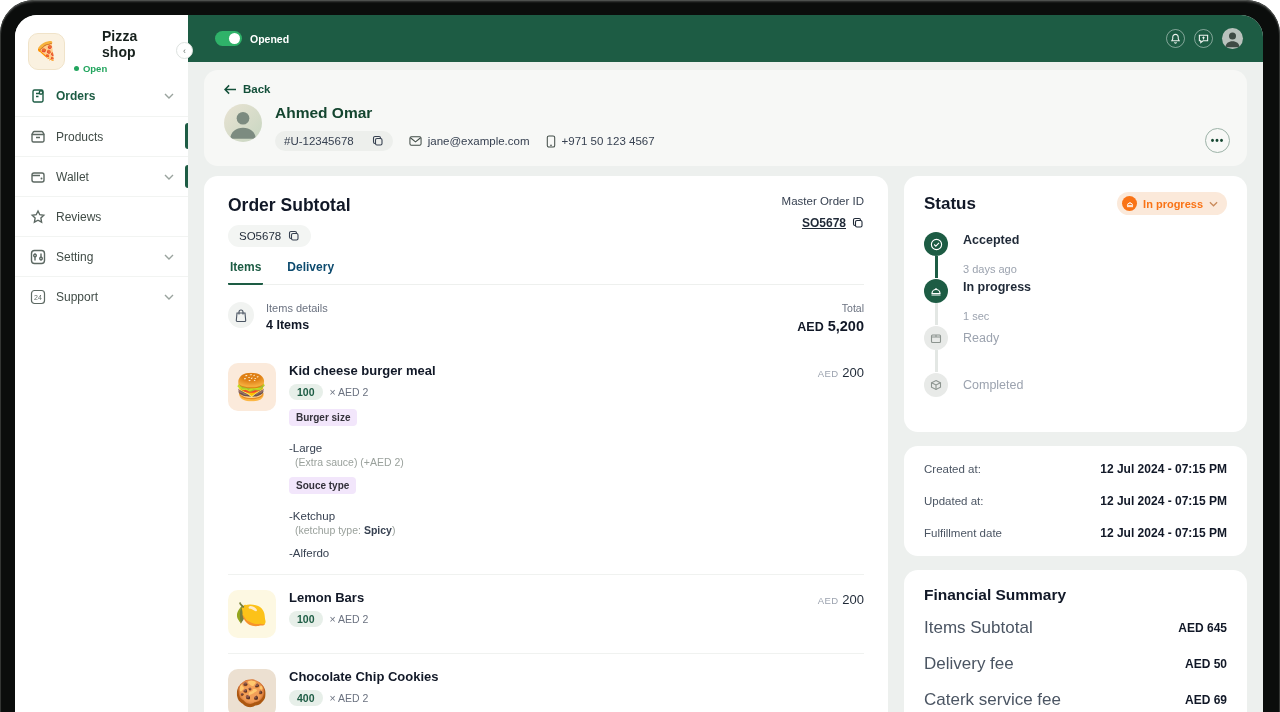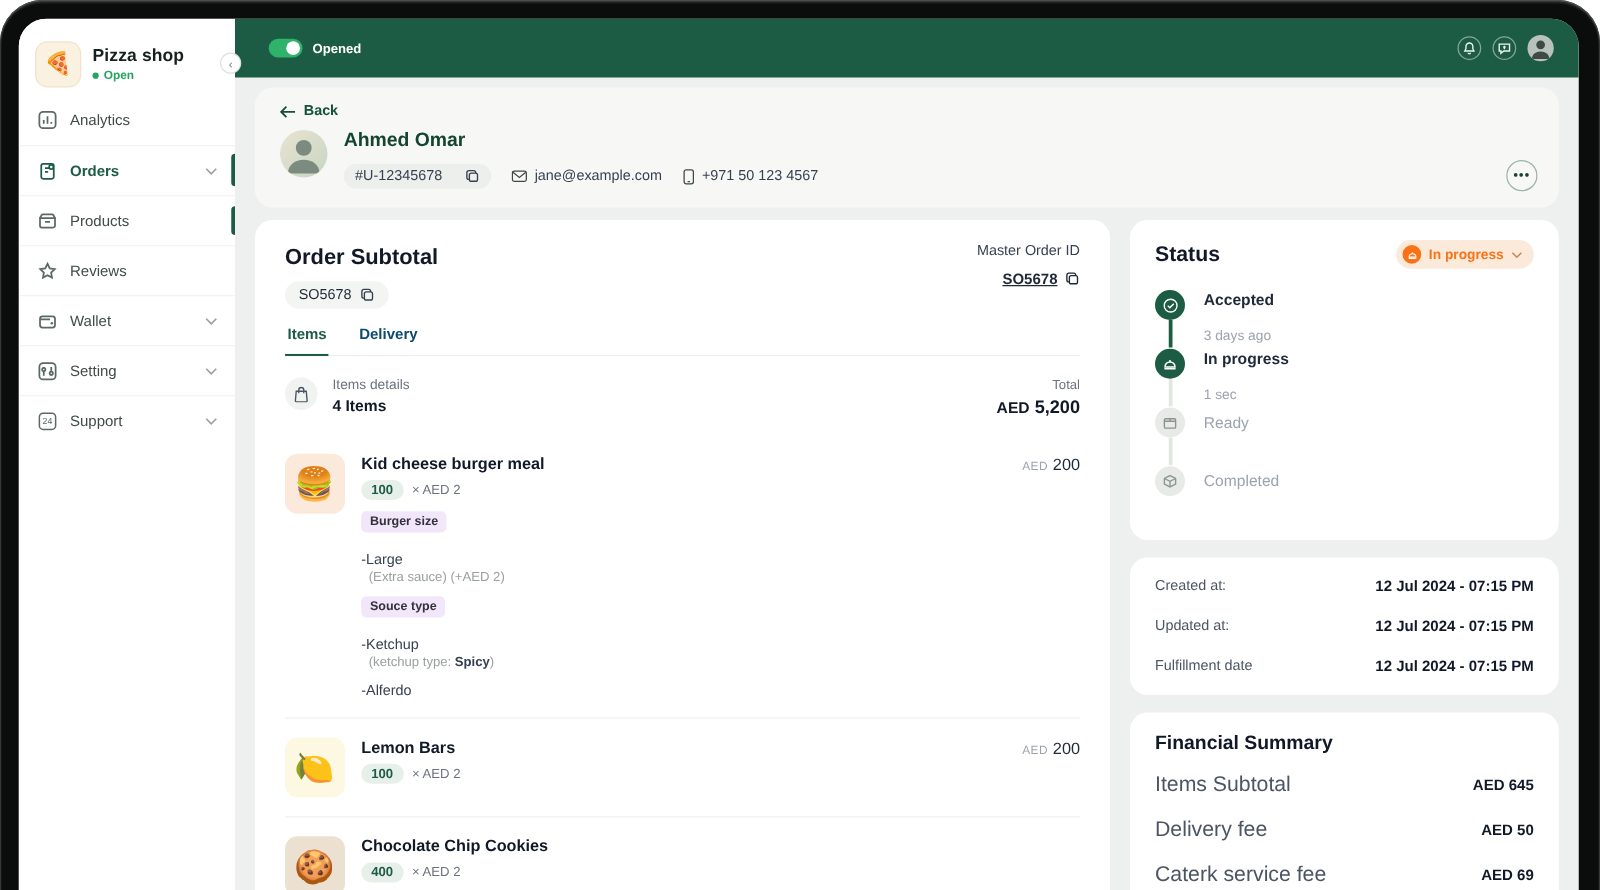--- a/index.html
+++ b/index.html
@@ -9,21 +9,21 @@
   
   .device { position:absolute; left:0; top:0; width:1280px; height:760px;
     background:#0b0d0c; border-radius:34px 34px 0 0; padding:15px 17px 0 15px;
     box-shadow:inset 0 2px 2px rgba(255,255,255,.18), inset 0 0 0 1px #2a2d2b; }
   .screen { display:flex; width:1248px; height:745px; border-radius:22px 22px 0 0; overflow:hidden; background:#edf0ee; position:relative; }
 
   
   .sidebar { width:173px; flex:0 0 173px; background:#fff; position:relative; padding-top:13px; }
   .logo-row { display:flex; align-items:center; gap:9px; padding:0 13px; height:46px; }
   .logo-badge { width:37px; height:37px; border-radius:10px; background:#faf1e0; border:1px solid #f0e3c9; display:grid; place-items:center; font-size:18px; }
-  .shop-name { font-size:14px; font-weight:bold; color:#16201c; letter-spacing:.1px; }
+  .shop-name { font-size:14px; font-weight:bold; color:#16201c; letter-spacing:.1px;margin-left:28px; }
   .shop-status { display:flex; align-items:center; gap:4px; margin-top:3px; }
   .shop-status .dot { width:5px; height:5px; border-radius:50%; background:#22a55e; }
   .shop-status span { font-size:9.5px; font-weight:bold; color:#22a55e; }
   .menu { margin-top:2px; }
   .menu-item { height:40px; display:flex; align-items:center; gap:10px; padding:0 14px; position:relative; cursor:pointer; }
   .menu-item + .menu-item { border-top:1px solid #f2f4f2; }
   .menu-item .mi-icon { width:17px; height:17px; color:#5c6862; display:grid; place-items:center; }
   .menu-item .mi-label { font-size:12px; color:#414c47; flex:1; }
   .menu-item .mi-chev { color:#9aa39e; width:10px; height:10px; }
   .menu-item.active .mi-label { color:#1d5c44; font-weight:bold; }
@@ -148,29 +148,20 @@
           <div>
             <div class="shop-name">Pizza shop</div>
             <div class="shop-status">
               <span class="dot"></span>
               <span>Open</span>
             </div>
           </div>
         </div>
 
         <nav class="menu">
-          <div class="menu-item">
-            <span class="mi-icon">
-              <svg width="16" height="16" viewBox="0 0 16 16" fill="none" stroke="currentColor" stroke-width="1.4">
-                  <rect x="1.5" y="1.5" width="13" height="13" rx="3"></rect>
-                  <path d="M5 11V8M8 11V5M11 11V9.5"></path>
-                </svg>
-            </span>
-            <span class="mi-label">Analytics</span>
-          </div>
           <div class="menu-item active">
             <span class="mi-icon">
               <svg width="16" height="16" viewBox="0 0 16 16" fill="none" stroke="currentColor" stroke-width="1.4">
                   <path d="M11.5 2h-7A1.5 1.5 0 0 0 3 3.5v9A1.5 1.5 0 0 0 4.5 14h7a1.5 1.5 0 0 0 1.5-1.5v-9A1.5 1.5 0 0 0 11.5 2z"></path>
                   <path d="M6 5.5h4M6 8.5h2.5"></path>
                   <circle cx="11" cy="4.5" r="1.7" fill="#fff" stroke="currentColor"></circle>
                 </svg>
             </span>
             <span class="mi-label">Orders</span>
             <svg class="mi-chev" viewBox="0 0 10 6" fill="none" stroke="currentColor" stroke-width="1.4">
@@ -182,37 +173,37 @@
               <svg width="16" height="16" viewBox="0 0 16 16" fill="none" stroke="currentColor" stroke-width="1.4">
                   <path d="M2 5.5h12v6A1.5 1.5 0 0 1 12.5 13h-9A1.5 1.5 0 0 1 2 11.5v-6z"></path>
                   <path d="M2 5.5l1.2-2.3A1.5 1.5 0 0 1 4.5 2.5h7a1.5 1.5 0 0 1 1.3.7L14 5.5M6 8.5h4"></path>
                 </svg>
             </span>
             <span class="mi-label">Products</span>
           </div>
           <div class="menu-item">
             <span class="mi-icon">
               <svg width="16" height="16" viewBox="0 0 16 16" fill="none" stroke="currentColor" stroke-width="1.4">
-                  <path d="M8 2l1.8 3.7 4 .6-2.9 2.8.7 4-3.6-1.9-3.6 1.9.7-4L2.2 6.3l4-.6L8 2z"></path>
-                </svg>
-            </span>
-            <span class="mi-label">Reviews</span>
-          </div>
-          <div class="menu-item">
-            <span class="mi-icon">
-              <svg width="16" height="16" viewBox="0 0 16 16" fill="none" stroke="currentColor" stroke-width="1.4">
                   <rect x="2" y="4" width="12" height="9" rx="2"></rect>
                   <path d="M2 6.5h8"></path>
                   <circle cx="11.5" cy="9.5" r="1" fill="currentColor" stroke="none"></circle>
                 </svg>
             </span>
             <span class="mi-label">Wallet</span>
             <svg class="mi-chev" viewBox="0 0 10 6" fill="none" stroke="currentColor" stroke-width="1.4">
                 <path d="M1 1l4 4 4-4"></path>
               </svg>
+          </div>
+          <div class="menu-item">
+            <span class="mi-icon">
+              <svg width="16" height="16" viewBox="0 0 16 16" fill="none" stroke="currentColor" stroke-width="1.4">
+                  <path d="M8 2l1.8 3.7 4 .6-2.9 2.8.7 4-3.6-1.9-3.6 1.9.7-4L2.2 6.3l4-.6L8 2z"></path>
+                </svg>
+            </span>
+            <span class="mi-label">Reviews</span>
           </div>
           <div class="menu-item">
             <span class="mi-icon">
               <svg width="16" height="16" viewBox="0 0 16 16" fill="none" stroke="currentColor" stroke-width="1.4">
                   <rect x="1.5" y="1.5" width="13" height="13" rx="3"></rect>
                   <path d="M5 4.5v7M11 4.5v7"></path>
                   <circle cx="5" cy="6.5" r="1.3" fill="#fff"></circle>
                   <circle cx="11" cy="9.5" r="1.3" fill="#fff"></circle>
                 </svg>
             </span>

